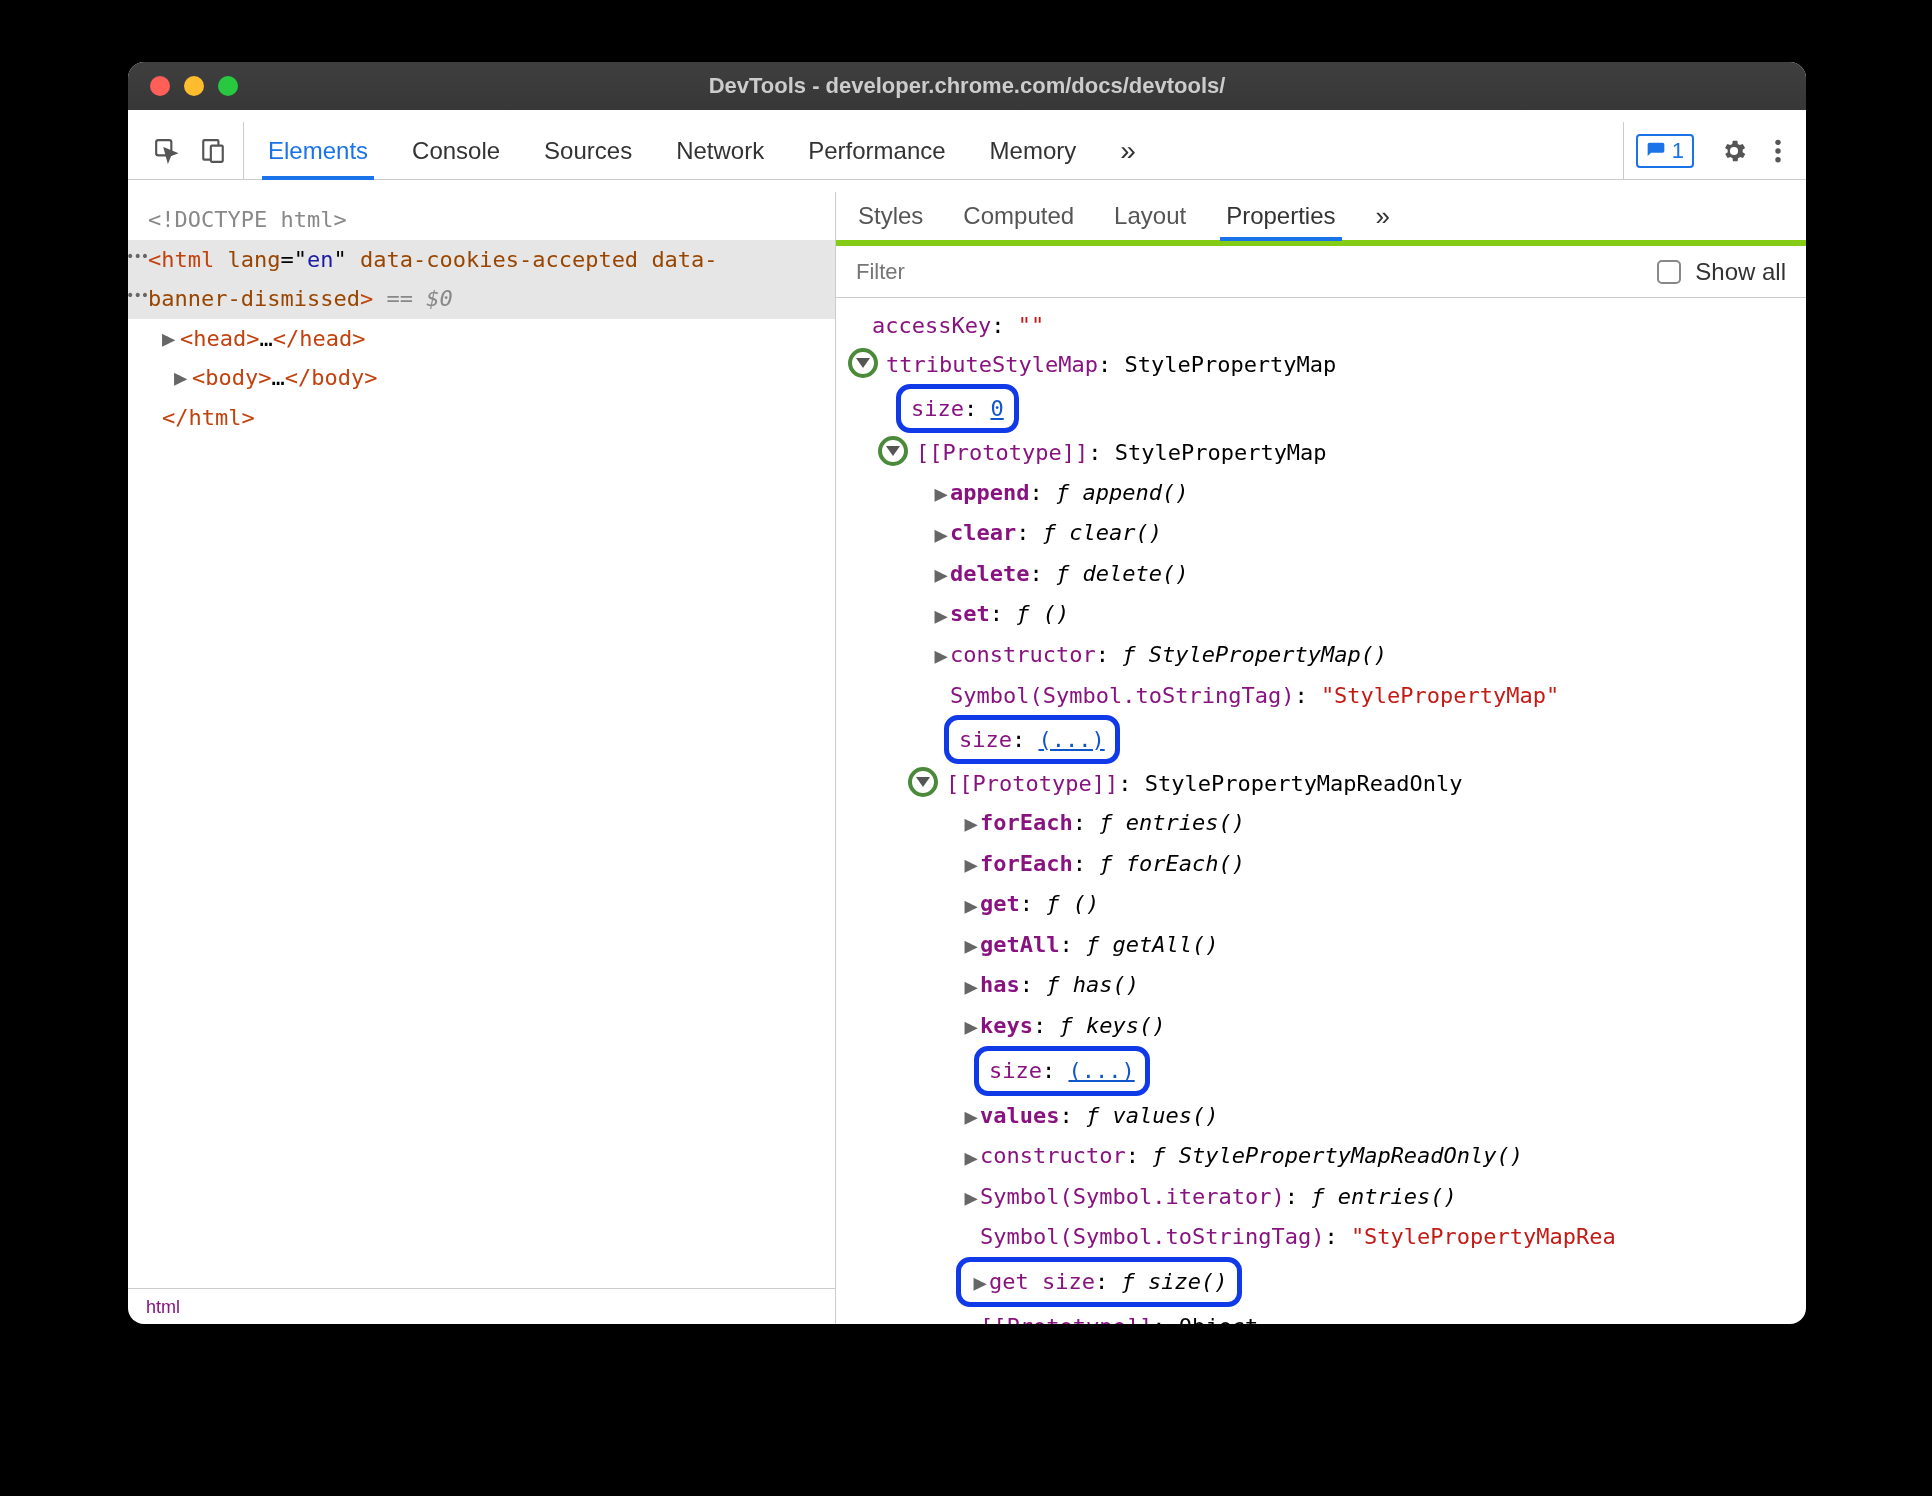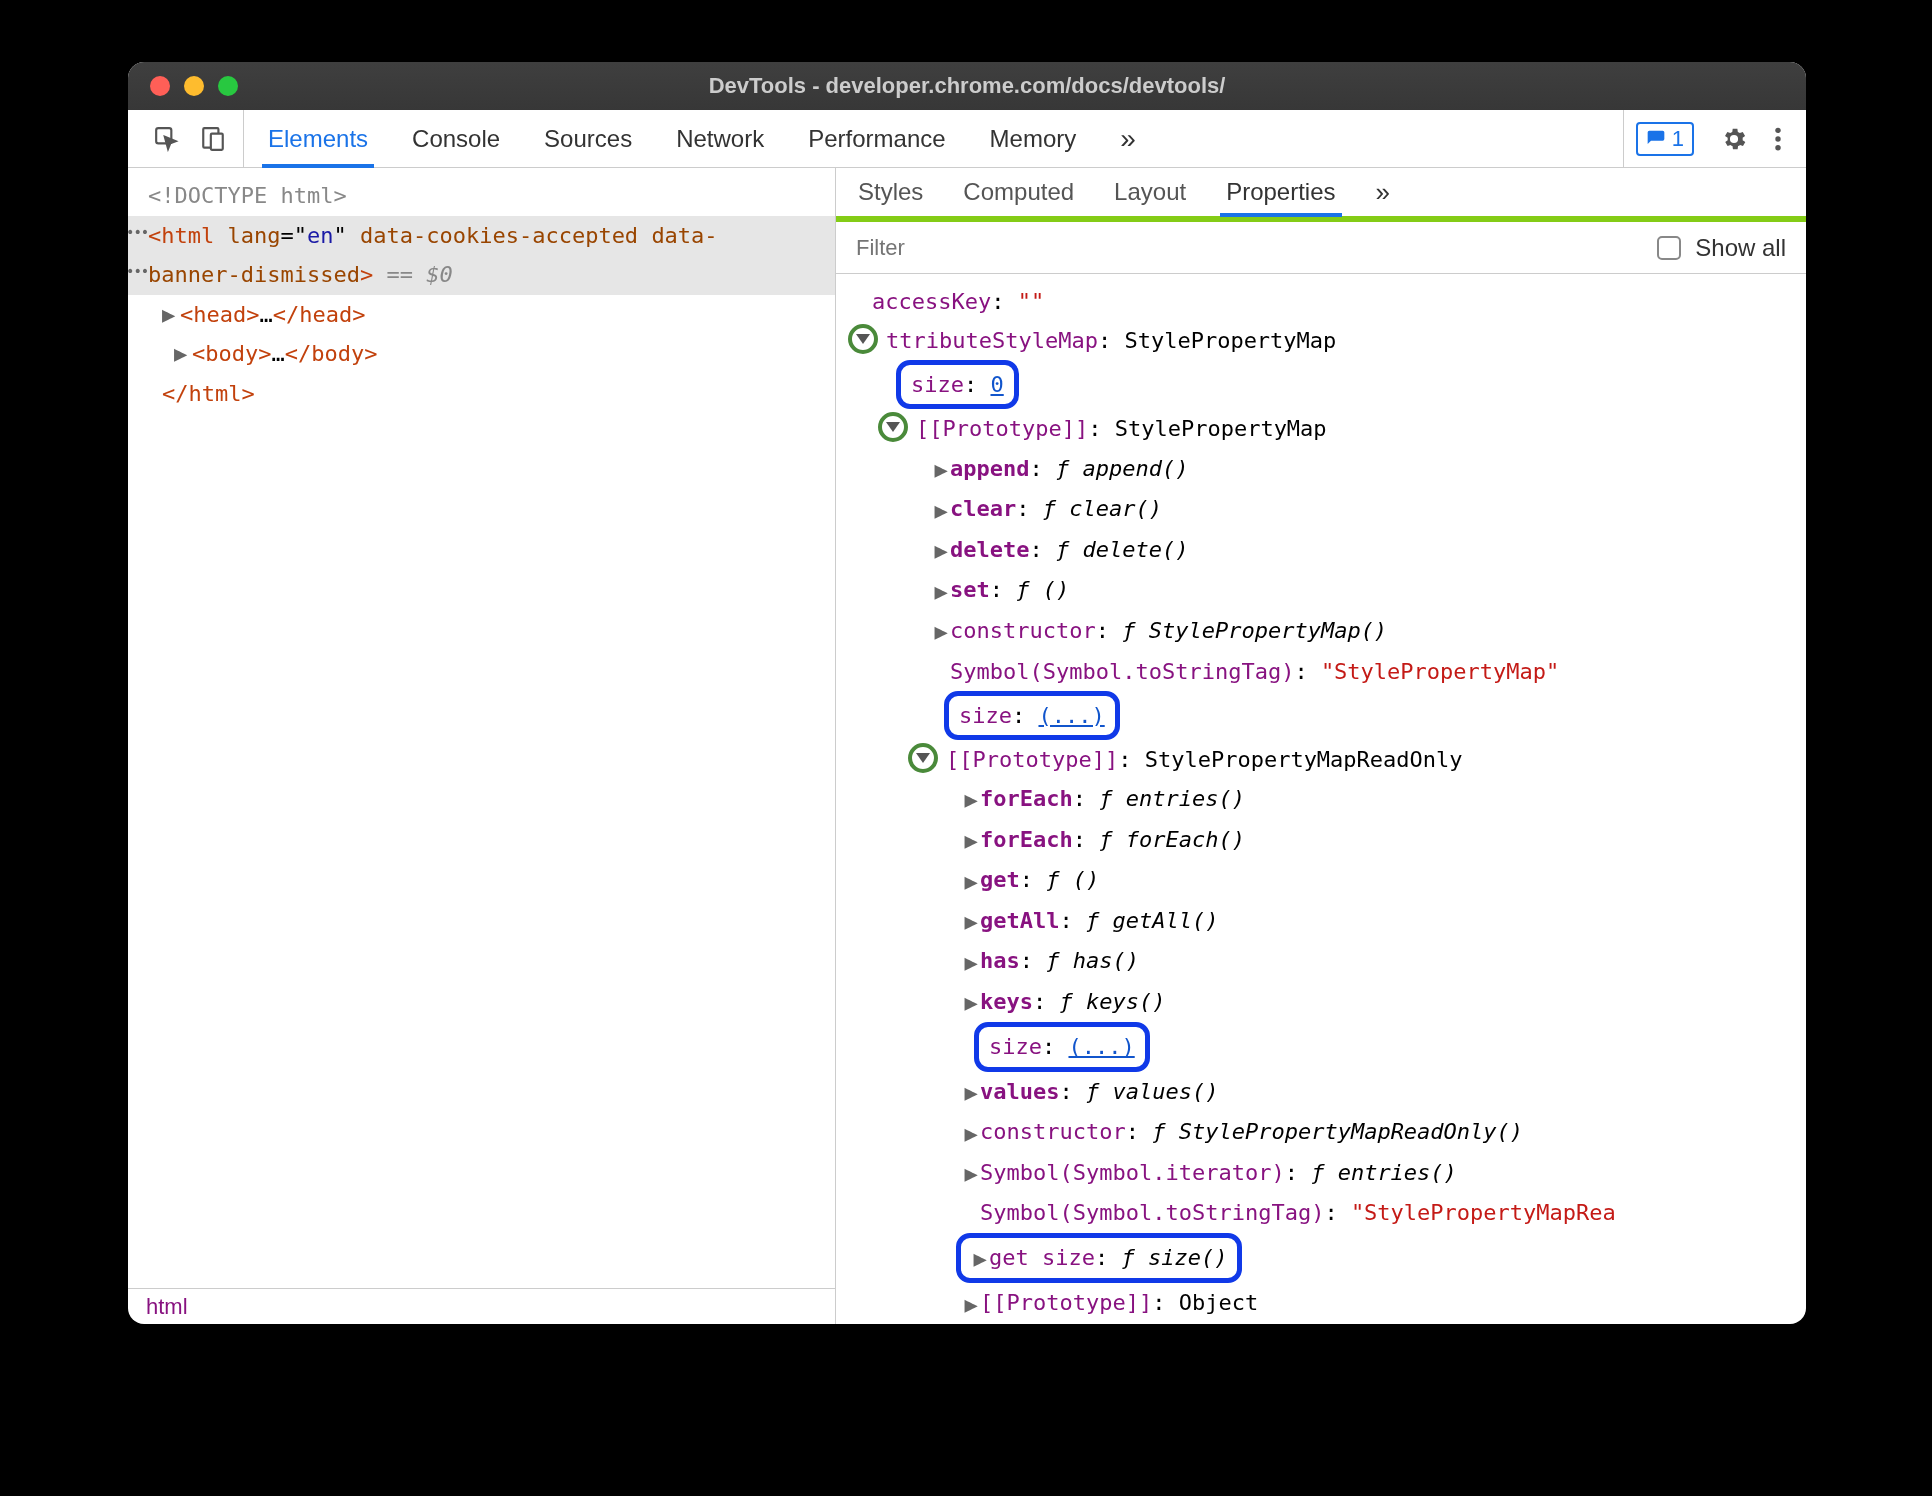--- a/index.html
+++ b/index.html
@@ -15,20 +15,21 @@
   left: 128px;
   top: 62px;
   width: 1678px;
   height: 1262px;
   background: #fff;
   border-radius: 16px;
   overflow: hidden;
   box-shadow: 0 30px 80px rgba(0,0,0,0.6);
   display: flex;
   flex-direction: column;
+  gap: 12px;
 }
 .titlebar {
   height: 48px;
   background: linear-gradient(#3f3f3f, #373737);
   display: flex;
   align-items: center;
   position: relative;
   flex-shrink: 0;
 }
 .traffic { display: flex; gap: 14px; padding-left: 22px; }
@@ -126,23 +127,22 @@
 .tag { color: #c2410c; }
 .attr-name { color: #994500; }
 .attr-val { color: #1a1aa6; }
 .doctype { color: #888; }
 .ellip { color: #000; }
 .eq0 { color: #888; font-style: italic; }
 .crumb {
   height: 36px;
   border-top: 1px solid #ccc;
   display: flex;
-  align-items: center;
-  padding: 0 18px;
-  font-size: 22px;
+  padding: 8px 18px;
+  font-size: 18px;
   color: #881280;
 }
 .right-pane { flex: 1; display: flex; flex-direction: column; min-width: 0; }
 .sidetabs {
   height: 54px;
   border-bottom: 6px solid #84cc16;
   display: flex;
   align-items: stretch;
   padding-left: 22px;
   gap: 40px;

